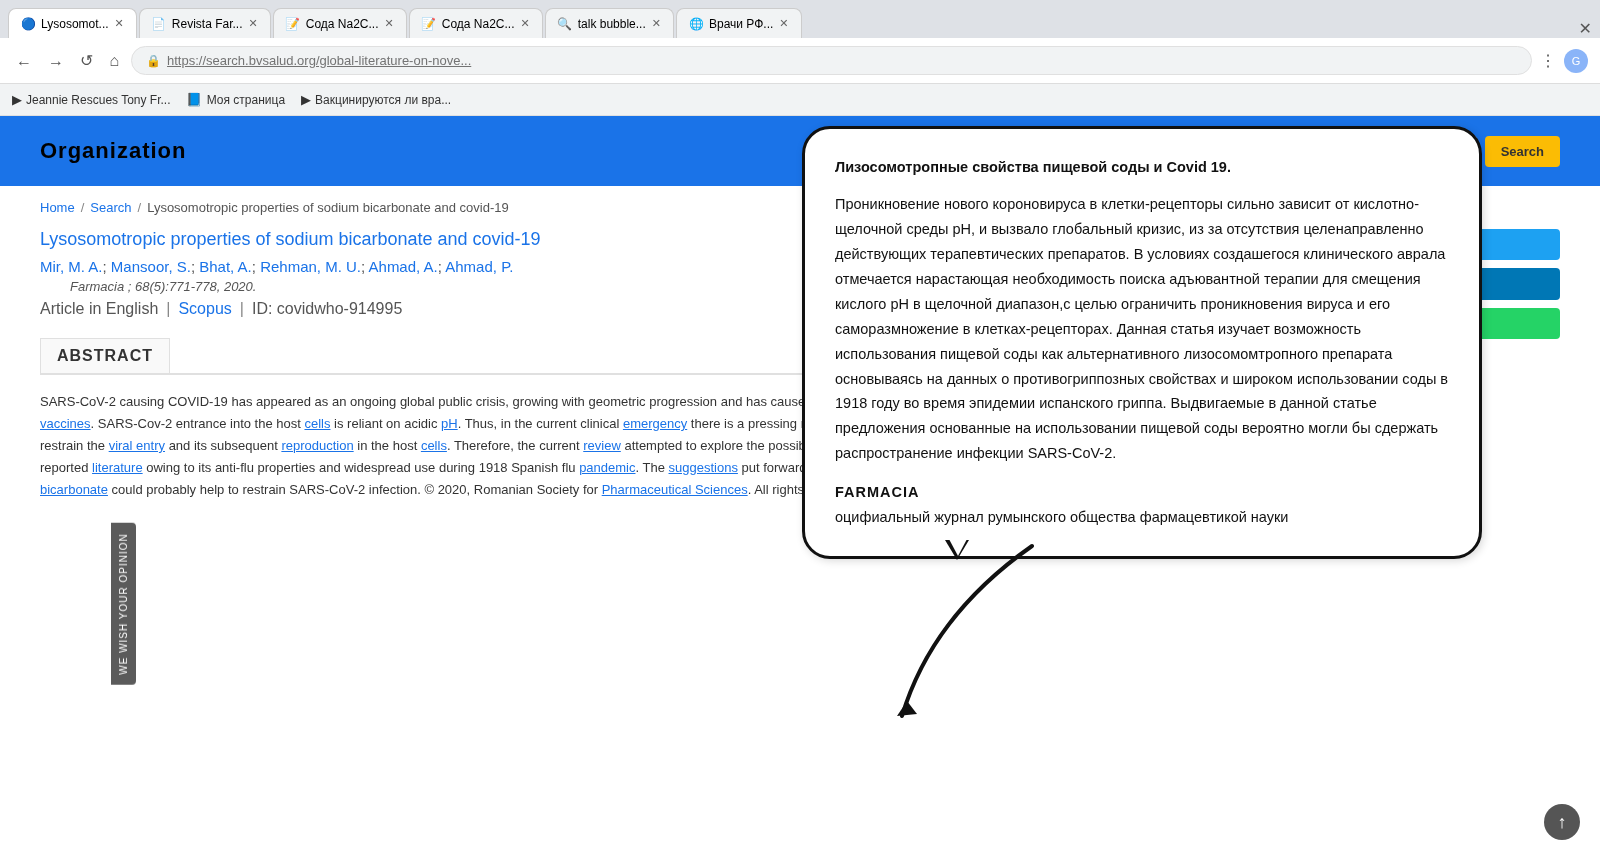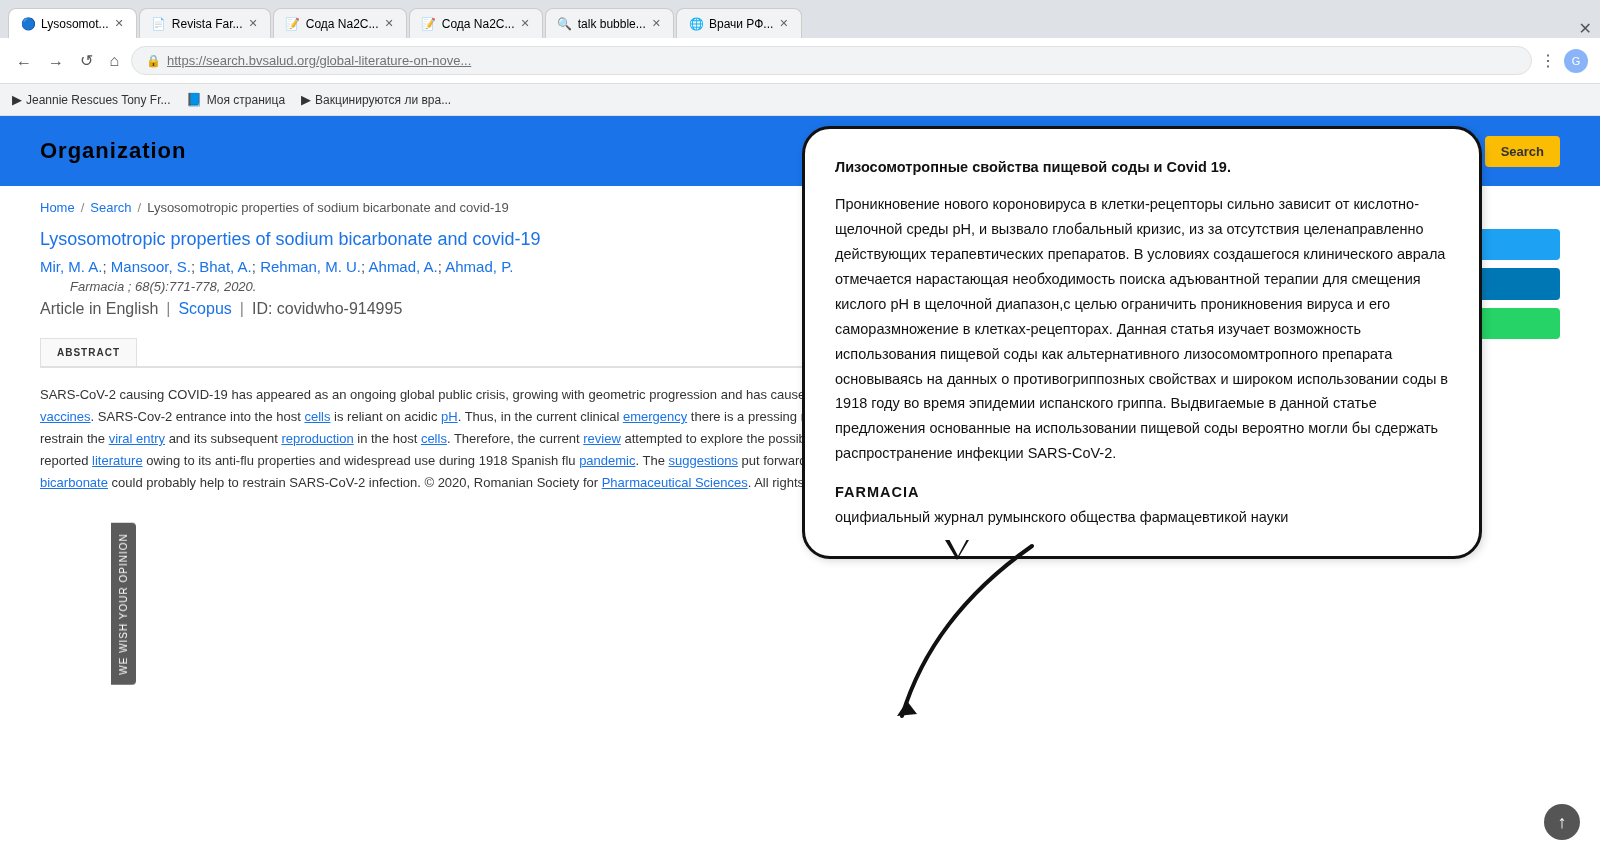--- a/index.html
+++ b/index.html
@@ -60,21 +60,21 @@
     .article-title { font-size: 18px; color: #1a73e8; margin-bottom: 8px; font-weight: normal; cursor: pointer; }
     .article-authors { font-size: 15px; color: #555; margin-bottom: 4px; }
     .article-authors a { color: #1a73e8; text-decoration: none; cursor: pointer; }
     .article-journal { font-size: 13px; color: #555; margin-bottom: 6px; font-style: italic; margin-left: 30px; }
     .article-meta { font-size: 16px; color: #555; display: flex; gap: 8px; flex-wrap: wrap; align-items: center; }
     .article-meta a { color: #1a73e8; text-decoration: none; cursor: pointer; }
     .article-meta-sep { color: #888; }
 
     
     .abstract-tabs { margin-top: 20px; border-bottom: 2px solid #e0e0e0; }
-    .abstract-tab { display: inline-block; padding: 8px 16px; font-size: 10px; font-weight: bold; color: #333; border: 1px solid #e0e0e0; border-bottom: none; background: #f9f9f9; cursor: pointer; letter-spacing: 1px; }
+    .abstract-tab { display: inline-block; padding: 8px 16px; font-size: 16px; font-weight: bold; color: #333; border: 1px solid #e0e0e0; border-bottom: none; background: #f9f9f9; cursor: pointer; letter-spacing: 1px; }
 
     
     .abstract-text { font-size: 13px; line-height: 1.7; color: #333; margin-top: 16px; }
     .abstract-text a { color: #1a73e8; text-decoration: underline; cursor: pointer; }
 
     
     .sidebar-section { margin-bottom: 20px; }
     .social-btn { display: flex; align-items: center; gap: 8px; padding: 8px 14px; border-radius: 4px; margin-bottom: 8px; font-size: 13px; color: #fff; cursor: pointer; font-weight: bold; width: 100%; }
     .twitter-btn { background: #1da1f2; }
     .linkedin-btn { background: #0077b5; }

